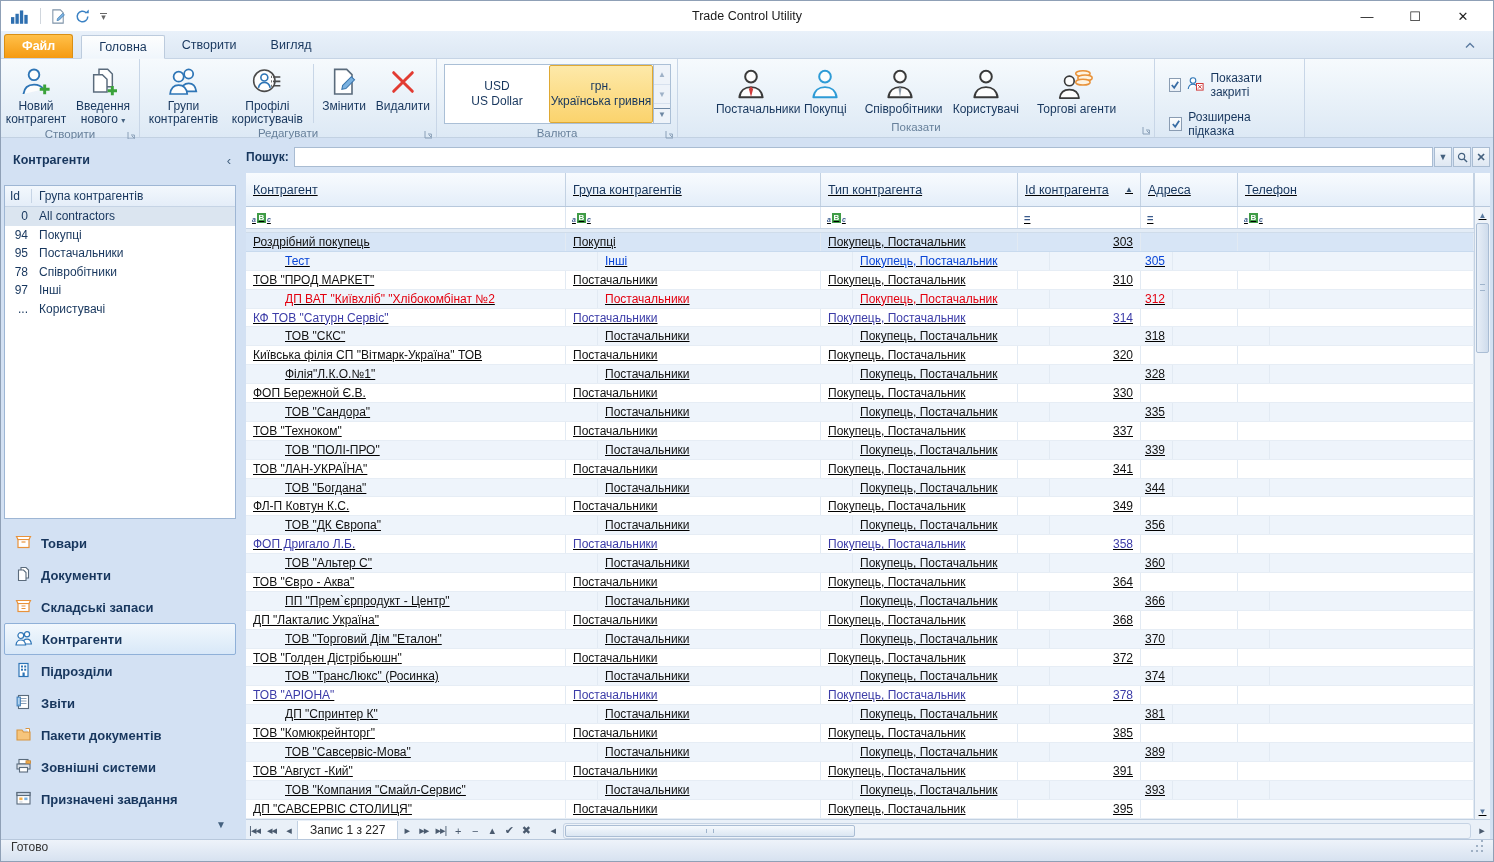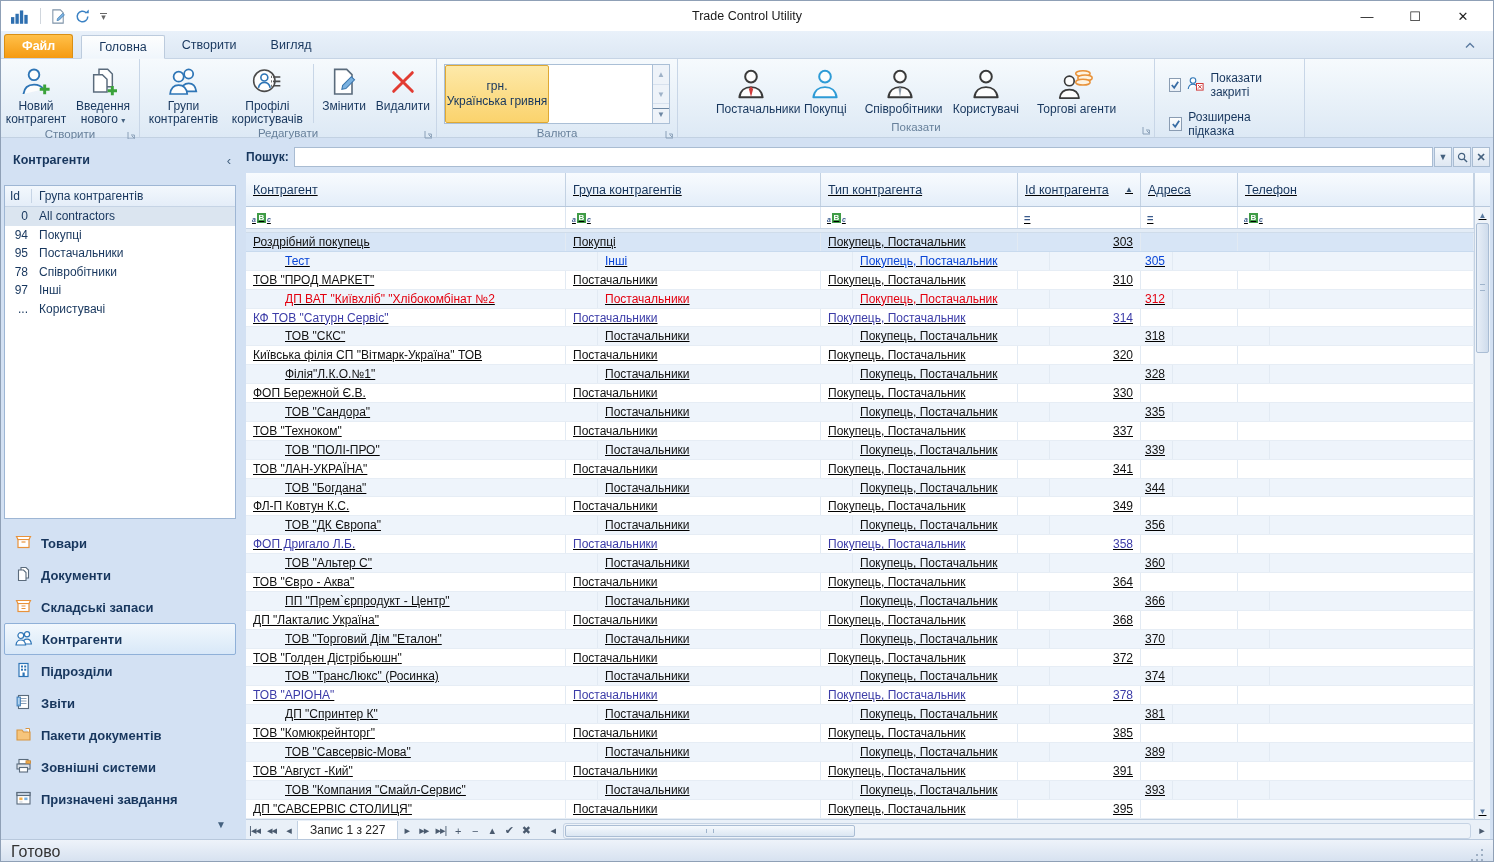--- a/index.html
+++ b/index.html
@@ -113,21 +113,21 @@
   
   .navbar { position:absolute; left:245px; right:3px; top:680px; height:22px; background:#e9f0f8; border-top:1px solid #c2d1e2; display:flex; align-items:center; font-size:11px; color:#4a5a6e; }
   .vcr { min-width:17px; height:18px; display:flex; align-items:center; justify-content:center; letter-spacing:-1px; padding:0 2px; }
   .rec-box { height:20px; background:#fff; border:1px solid #c2d1e2; border-top:none; display:flex; align-items:center; padding:0 12px; font-size:12px; color:#222; letter-spacing:0; }
   .nb-spacer { width:10px; }
   .hsb { flex:1; height:16px; margin:0 2px; background:#eef3f9; border:1px solid #c5d3e4; border-radius:3px; position:relative; }
   .hthumb { position:absolute; left:1px; top:1px; bottom:1px; width:290px; background:linear-gradient(#f5f9fd,#dbe6f2); border:1px solid #aabdd4; border-radius:2px; }
   .hthumb:after { content:""; position:absolute; top:3px; bottom:3px; left:140px; width:6px; border-left:1px solid #9fb4cc; border-right:1px solid #9fb4cc; }
 
   
-  .statusbar { position:absolute; left:0; right:0; bottom:0; height:22px; background:linear-gradient(#eef3fa,#d7e2f0); border-top:1px solid #b8c8dc; display:flex; align-items:flex-end; padding:0 10px; font-size:16px; color:#333; }
+  .statusbar { position:absolute; left:0; right:0; bottom:0; height:22px; background:linear-gradient(#eef3fa,#d7e2f0); border-top:1px solid #b8c8dc; display:flex; align-items:flex-start; padding:0 10px; font-size:12px; color:#333; }
   .grip { margin-left:auto; width:12px; height:12px; position:relative; }
   .grip i { position:absolute; width:2px; height:2px; background:#9fb0c4; }
 </style>
 </head>
 <body>
 
 <div id="app">
 
   <div class="titlebar">
     <svg class="app-icon" viewBox="0 0 18 16">
@@ -263,20 +263,24 @@
               <path d="M4 4h3.4v3.4" fill="none" stroke="#8aa0b8"></path>
               <path d="M7.3 7.3L4.9 4.9" stroke="#8aa0b8"></path>
             </svg></span>
       </div>
     </div>
 
     <div class="rgroup" style="width:241px;">
       <div class="rgroup-content" style="padding:0 4px;">
         <div class="gallery" style="flex:1;">
           <div id="currencyItems" style="display:flex;flex:1;">
+              <div class="cur-item">
+                <span>USD</span>
+                <span>US Dollar</span>
+              </div>
               <div class="cur-item sel">
                 <span>грн.</span>
                 <span>Українська гривня</span>
               </div>
             </div>
           <div class="spin">
             <span>▲</span>
             <span>▼</span>
             <span>
                 <span class="drop-line">▼</span>

